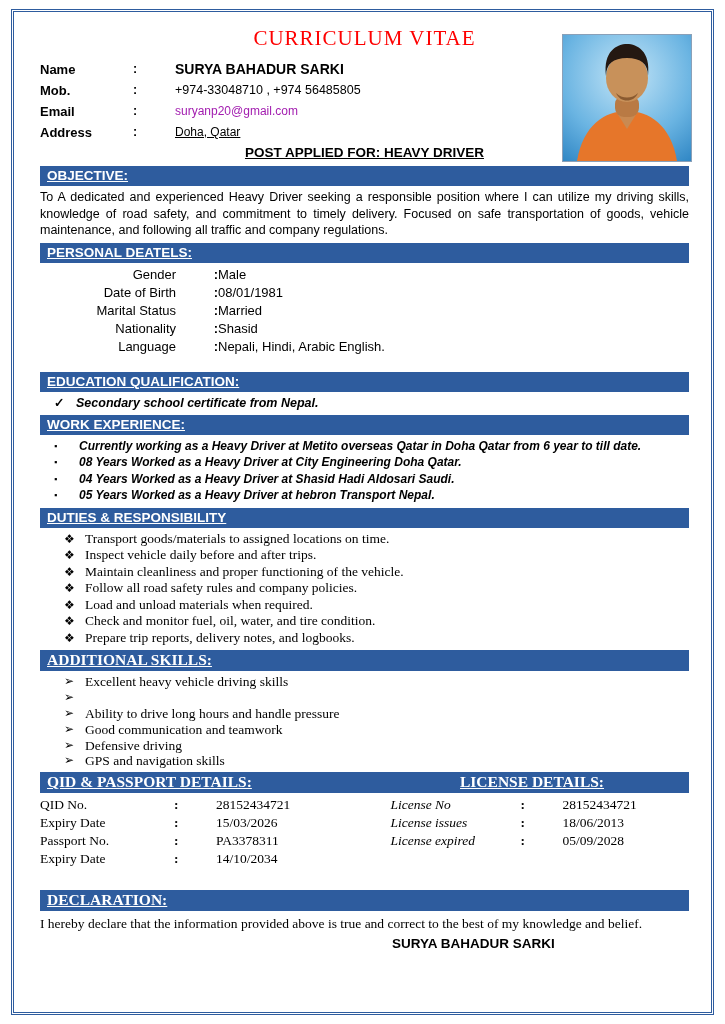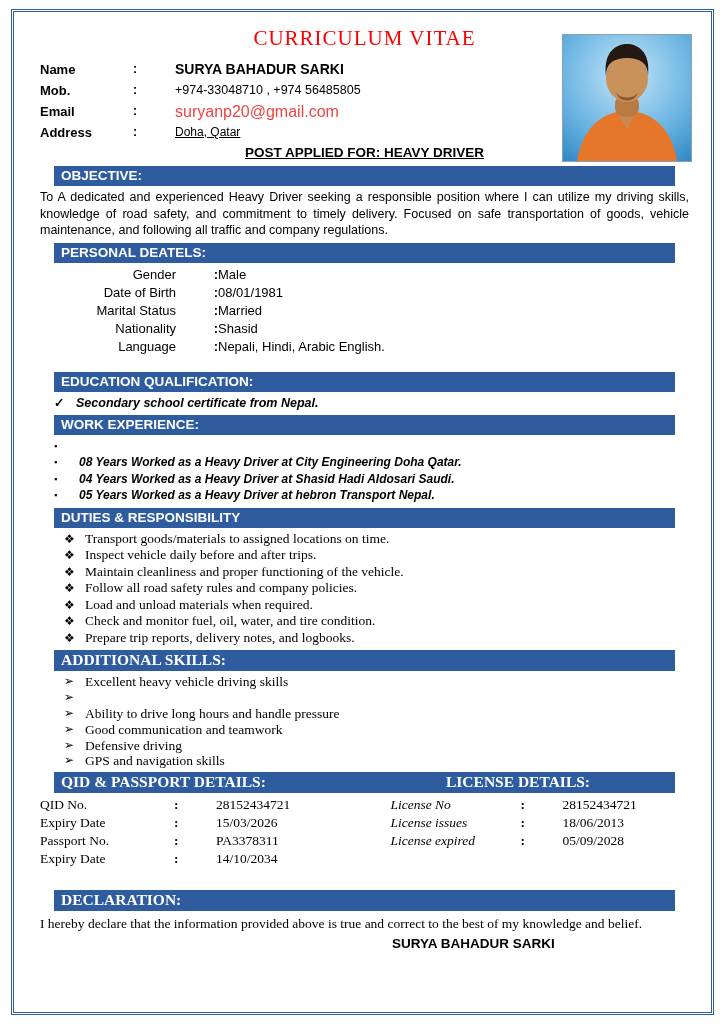--- a/index.html
+++ b/index.html
@@ -11,28 +11,28 @@
 
   .title{text-align:center;color:#fe0000;font-family:"Liberation Serif",serif;
          font-size:21px;letter-spacing:1px;margin-bottom:8px;}
 
   .contact{width:505px;}
   .c-row{display:flex;line-height:21px;font-size:12.5px;}
   .c-label{width:93px;font-weight:bold;font-size:13px;}
   .c-colon{width:42px;font-weight:bold;}
   .v-name{font-weight:bold;font-size:14px;}
   .v-mob{font-size:12.5px;}
-  .email{color:#ef4444;text-decoration:none;font-size:16px;text-align:center;}
+  .email{color:#a21caf;text-decoration:none;font-size:12px;text-align:center;}
   .v-addr{font-size:12px;text-decoration:underline;}
 
   .post-applied{text-align:center;font-weight:bold;text-decoration:underline;
                 font-size:13.5px;margin:2px 0 6px;}
 
   .bar{background:#2e5c9e;color:#fff;font-weight:bold;font-size:13.5px;
-       padding:2px 7px 3px;margin:3px 14px;}
+       padding:2px 7px 3px;margin:3px 0;text-decoration:underline;}
   .bar-serif{font-family:"Liberation Serif",serif;font-size:15.5px;padding:1px 7px 2px;}
   .bar-split{display:flex;}
   .bar-right{margin-left:auto;margin-right:78px;}
 
   .objective-text{font-size:12.5px;line-height:1.33;text-align:justify;margin:2px 0 4px;}
 
   .pd-rows{margin:3px 0 16px;text-align:right;}
   .pd-row{display:flex;font-size:13px;line-height:18px;}
   .pd-label{width:136px;}
   .pd-colon{width:42px;font-weight:bold;}
@@ -164,20 +164,21 @@
     <div class="bar">EDUCATION QUALIFICATION:</div>
     <div class="edu-item">
       <span class="edu-bullet">✓</span>
       <span>Secondary school certificate from Nepal.</span>
     </div>
 
     <div class="bar">WORK EXPERIENCE:</div>
     <div class="we-items">
       <div class="we-item">
         <span class="we-bullet">▪</span>
+        <span>Currently working as a Heavy Driver at Metito overseas Qatar in Doha Qatar from 6 year to till date.</span>
       </div>
       <div class="we-item">
         <span class="we-bullet">▪</span>
         <span>08 Years Worked as a Heavy Driver at City Engineering Doha Qatar.</span>
       </div>
       <div class="we-item">
         <span class="we-bullet">▪</span>
         <span>04 Years Worked as a Heavy Driver at Shasid Hadi Aldosari Saudi.</span>
       </div>
       <div class="we-item">

